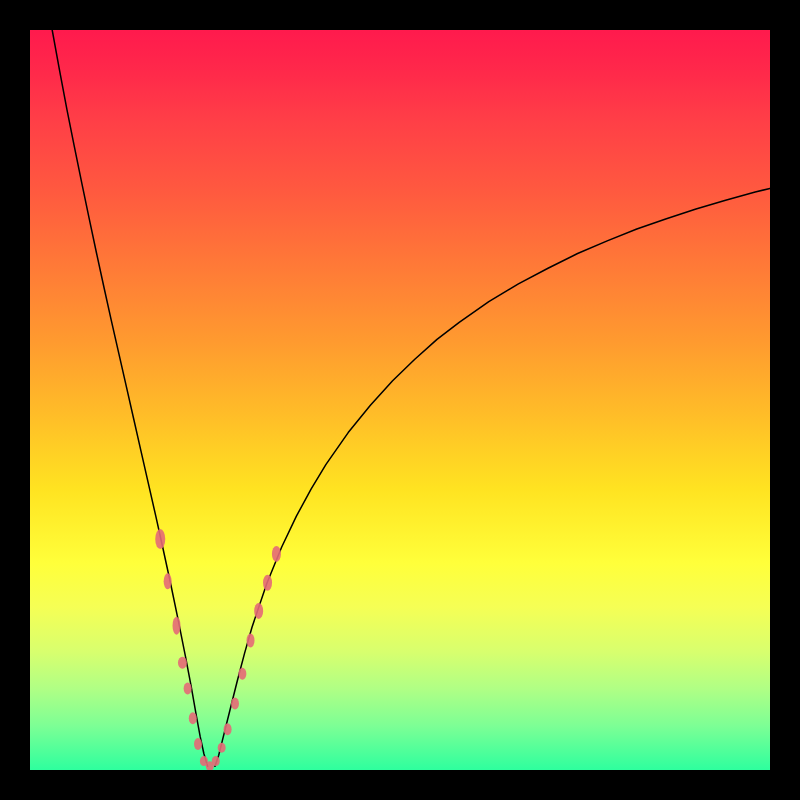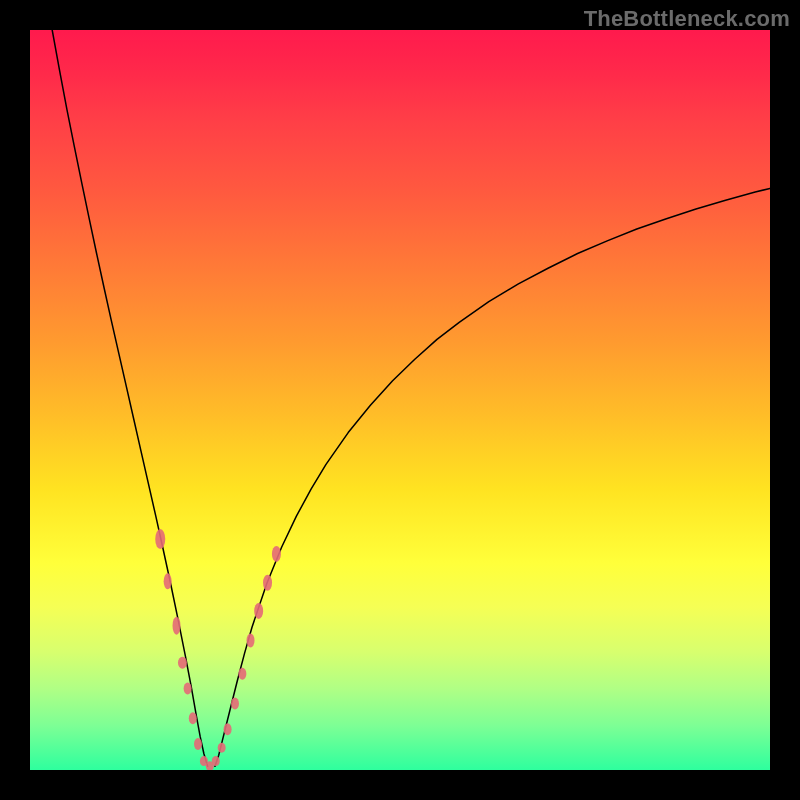--- a/index.html
+++ b/index.html
@@ -85,14 +85,13 @@
           <ellipse cx="197.58" cy="699.30" rx="4" ry="6" class="marker"></ellipse>
           <ellipse cx="204.98" cy="673.40" rx="4" ry="6" class="marker"></ellipse>
           <ellipse cx="212.38" cy="643.80" rx="4" ry="6" class="marker"></ellipse>
           <ellipse cx="220.52" cy="610.50" rx="4" ry="7" class="marker"></ellipse>
           <ellipse cx="228.66" cy="580.90" rx="4.5" ry="8" class="marker"></ellipse>
           <ellipse cx="237.54" cy="552.78" rx="4.5" ry="8" class="marker"></ellipse>
           <ellipse cx="246.42" cy="523.92" rx="4.5" ry="8" class="marker"></ellipse>
         </g>
     </svg>
   </div>
-  <div class="watermark">TheBottleneck.com</div>
 </div>
 
 </body></html>

